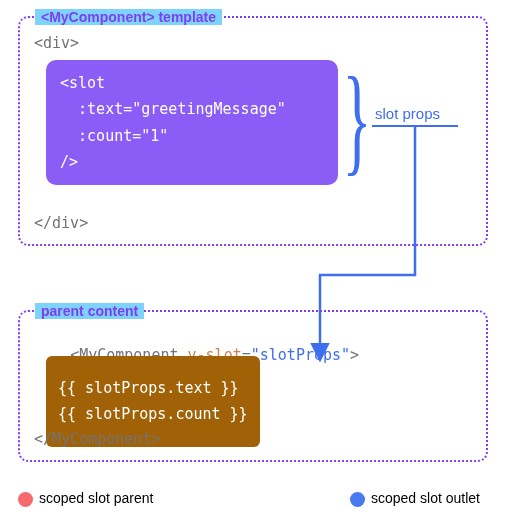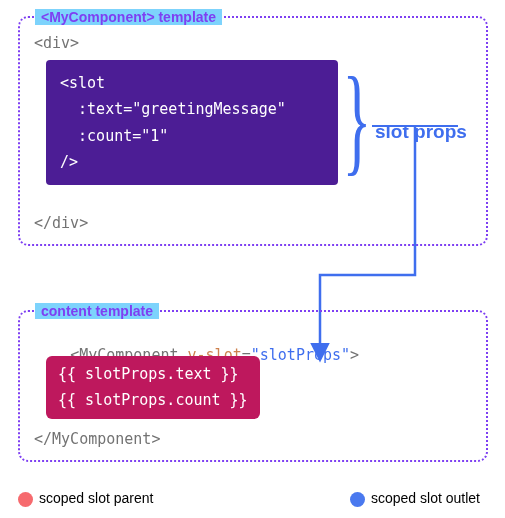--- a/index.html
+++ b/index.html
@@ -31,43 +31,42 @@
     font-weight: 600;
     font-size: 14px;
   }
   .code {
     font-family: ui-monospace, "SFMono-Regular", Menlo, Consolas, monospace;
     font-size: 15px;
     white-space: pre;
   }
   .slot-block {
     position: absolute;
-    background: #4c1d95;
+    background: #8b5cf6;
     color: #fff;
-    border-radius: 4px;
+    border-radius: 10px;
     padding: 10px 14px;
     line-height: 1.75;
   }
   .slot-content-block {
     position: absolute;
-    background: #be185d;
+    background: #a16207;
     color: #fff;
     border-radius: 6px;
-    padding: 6px 12px;
+    padding: 20px 12px;
     line-height: 1.7;
   }
   .green { color: #737373; }
   .orange { color: #ce824e; margin-top: 27px; }
   .blue-text { color: #3f6eee; }
   .purple-text { color: #7e3ff2; }
   .label-slotprops {
     position: absolute;
-    font-weight: 700;
-    font-size: 19px;
-    margin-top: 16px;
+    font-weight: 400;
+    font-size: 15px;
   }
   .brace {
     position: absolute;
     font-size: 120px;
     font-weight: 200;
     line-height: 1;
     font-family: Georgia, "Times New Roman", serif;
     transform: scaleX(0.5);
   }
   .arrow-svg {
@@ -115,21 +114,21 @@
 <svg class="arrow-svg" width="505" height="518">
   <defs>
     <marker id="arrowhead" markerWidth="8" markerHeight="8" refX="5" refY="4" orient="auto">
       <path d="M0,0 L8,4 L0,8 z" fill="#3f6eee"></path>
     </marker>
   </defs>
   <path d="M 415 127 L 415 275 L 320 275 L 320 355" stroke="#3f6eee" stroke-width="2.5" fill="none" marker-end="url(#arrowhead)"></path>
 </svg>
 
 <div class="box" style="left:18px; top:310px; width:470px; height:152px; border-color:#7e3ff2;">
-  <span class="box-title purple-text">content template</span>
+  <span class="box-title purple-text">parent content</span>
 
   <div class="code tag-line" style="left:14px; top:16px;">
     <span class="green">&lt;MyComponent </span><span class="orange">v-slot</span><span class="green">=</span><span class="blue-text">"slotProps"</span><span class="green">&gt;</span>
   </div>
 
   <div class="slot-content-block code" style="left:26px; top:44px;">{{ slotProps.text }}
 {{ slotProps.count }}</div>
 
   <div class="code green tag-line" style="left:14px; top:118px;">&lt;/MyComponent&gt;</div>
 </div>

